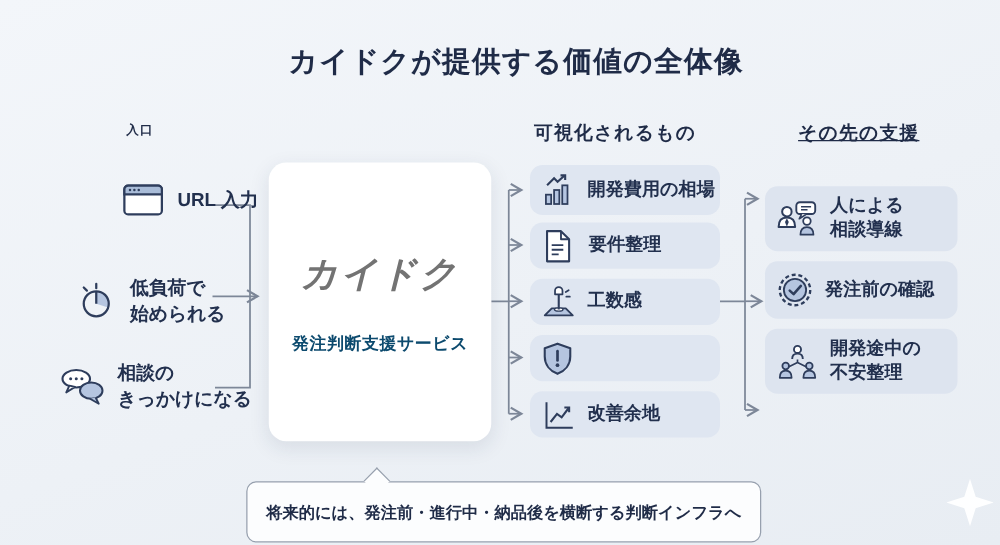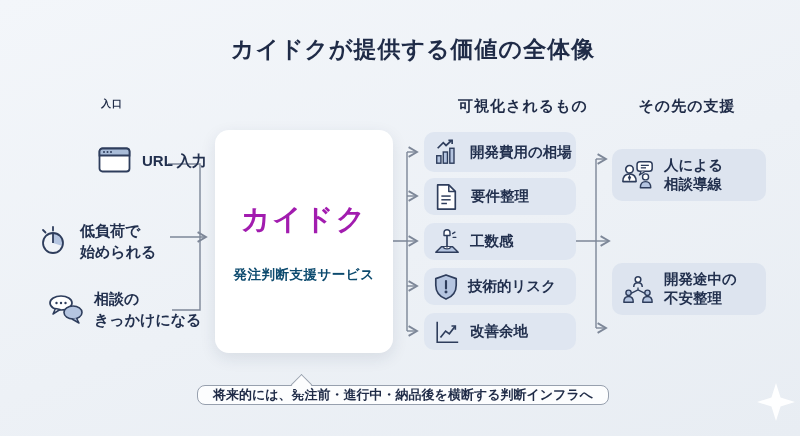--- a/index.html
+++ b/index.html
@@ -4,37 +4,37 @@
 <style>
   html,body{margin:0;padding:0;}
   body{font-family:"Liberation Sans","DejaVu Sans",sans-serif;}
   .canvas{position:relative;width:800px;height:436px;overflow:hidden;
     background:linear-gradient(160deg,#f3f6fa 0%,#edf1f6 55%,#e8edf3 100%);}
   .title{position:absolute;top:34px;left:0;width:800px;text-align:center;
     font-size:23px;font-weight:700;color:#1f2b47;letter-spacing:1px;padding-left:13px;}
   .col-header{position:absolute;text-align:center;font-size:15px;font-weight:700;
     color:#1f2b47;letter-spacing:1px;}
   .hdr-entry{left:62px;top:97px;width:100px;font-size:10px;}
-  .hdr-vis{left:447px;top:97px;width:152px;}
-  .hdr-sup{left:612px;top:97px;width:150px;}
+  .hdr-vis{left:416px;top:97px;width:152px;}
+  .hdr-sup{left:612px;top:97px;width:150px;text-decoration:underline;}
   .connectors{position:absolute;left:0;top:0;pointer-events:none;}
   .entry-item{position:absolute;display:flex;align-items:center;gap:10px;}
   .entry-label{font-size:15px;font-weight:700;color:#22304e;line-height:21px;white-space:pre-line;}
   .center-box{position:absolute;left:215px;top:130px;width:178px;height:223px;
     background:#ffffff;border-radius:14px;box-shadow:0 5px 16px rgba(30,45,80,.10);
     display:flex;flex-direction:column;align-items:center;justify-content:center;}
-  .center-title{font-size:29px;font-weight:700;color:#a21caf;letter-spacing:2px;}
+  .center-title{font-size:29px;font-weight:700;color:#737373;letter-spacing:2px;font-style:italic;}
   .center-sub{margin-top:26px;font-size:13.5px;font-weight:700;color:#0c4a6e;letter-spacing:.5px;}
   .pill{position:absolute;display:flex;align-items:center;gap:9px;padding-left:9px;
     border-radius:10px;box-sizing:border-box;}
   .pill-mid{left:424px;width:152px;background:#dfe6f1;}
   .pill-sup{left:612px;width:154px;background:#dde4ef;margin-top:16px;}
   .pill-label{font-size:14.5px;font-weight:700;color:#22304e;line-height:19px;white-space:pre-line;}
   .icon{display:flex;align-items:center;justify-content:center;flex:0 0 auto;}
-  .annotation{position:absolute;left:197px;top:385px;width:412px;height:20px;
+  .annotation{position:absolute;left:197px;top:385px;width:412px;height:49px;
     background:#fcfdfe;border:1.5px solid #97a0ae;border-radius:8px;
     display:flex;align-items:center;justify-content:center;box-sizing:border-box;}
   .annotation-text{font-size:13px;font-weight:700;color:#1f2b47;white-space:nowrap;}
   .annotation-tail{position:absolute;left:96px;top:-9px;width:15px;height:15px;
     background:#fcfdfe;border-left:1.5px solid #97a0ae;border-top:1.5px solid #97a0ae;
     transform:rotate(45deg);box-sizing:border-box;}
   .sparkle{position:absolute;left:757px;top:383px;width:38px;height:38px;background:#ffffff;opacity:.95;
     clip-path:polygon(50% 0%,62% 38%,100% 50%,62% 62%,50% 100%,38% 62%,0% 50%,38% 38%);}
 </style>
 </head>
@@ -78,21 +78,21 @@
         <rect x="1.5" y="2.5" width="30" height="23" rx="3" fill="#ffffff" stroke="#2e3d5c" stroke-width="1.8"></rect>
         <path d="M1.5 9.5 h30 V5.5 a3 3 0 0 0 -3 -3 h-24 a3 3 0 0 0 -3 3 z" fill="#a9bcd8" stroke="#2e3d5c" stroke-width="1.8"></path>
         <circle cx="6" cy="6" r="1" fill="#2e3d5c"></circle>
           <circle cx="9.5" cy="6" r="1" fill="#2e3d5c"></circle>
           <circle cx="13" cy="6" r="1" fill="#2e3d5c"></circle>
       </svg>
     </span>
     <span class="entry-label">URL 入力</span>
   </div>
 
-  <div class="entry-item" style="left:36px;top:220px;">
+  <div class="entry-item" style="left:60px;top:220px;">
     <span class="icon">
       <svg width="34" height="34" viewBox="0 0 34 34">
         <path d="M17 19 V9 A10 10 0 0 1 26.5 22 Z" fill="#b5c5e0"></path>
         <circle cx="17" cy="19" r="10" fill="none" stroke="#2e3d5c" stroke-width="1.8"></circle>
         <line x1="17" y1="19" x2="17" y2="9" stroke="#2e3d5c" stroke-width="1.8"></line>
         <line x1="17" y1="3" x2="17" y2="6.5" stroke="#2e3d5c" stroke-width="1.8" stroke-linecap="round"></line>
         <line x1="7" y1="6" x2="9.5" y2="8.5" stroke="#2e3d5c" stroke-width="1.8" stroke-linecap="round"></line>
       </svg>
     </span>
     <span class="entry-label">低負荷で
@@ -161,21 +161,20 @@
   </div>
 
   <div class="pill pill-mid" style="top:268px;height:37px;">
     <span class="icon">
       <svg width="26" height="28" viewBox="0 0 28 30">
         <path d="M14 2 L25 6 V13 C25 20 20.5 25.5 14 28 C7.5 25.5 3 20 3 13 V6 Z" fill="#b5c5e0" stroke="#2e3d5c" stroke-width="1.8" stroke-linejoin="round"></path>
         <line x1="14" y1="8.5" x2="14" y2="16.5" stroke="#2e3d5c" stroke-width="2.3" stroke-linecap="round"></line>
         <circle cx="14" cy="20.5" r="1.6" fill="#2e3d5c"></circle>
       </svg>
     </span>
-    <span class="pill-label">技術的リスク</span>
   </div>
 
   <div class="pill pill-mid" style="top:313px;height:37px;">
     <span class="icon">
       <svg width="28" height="28" viewBox="0 0 30 30">
         <polyline points="4.5,4 4.5,26 27,26" fill="none" stroke="#2e3d5c" stroke-width="1.7"></polyline>
         <polyline points="8,21 13.5,14 17.5,17 23.5,9" fill="none" stroke="#2e3d5c" stroke-width="1.8"></polyline>
         <polyline points="19.8,8.6 23.9,8.6 23.9,12.7" fill="none" stroke="#2e3d5c" stroke-width="1.8"></polyline>
       </svg>
     </span>
@@ -193,20 +192,30 @@
         <path d="M2 23 c0-5.5 3-8 7-8 s7 2.5 7 8 z" fill="#ffffff" stroke="#2e3d5c" stroke-width="1.7" stroke-linejoin="round"></path>
         <path d="M9 15.5 l1.6 3.2 -1.6 4 -1.6-4 z" fill="#2e3d5c"></path>
         <circle cx="26" cy="18" r="3.2" fill="#ffffff" stroke="#2e3d5c" stroke-width="1.5"></circle>
         <path d="M20.5 29.5 c0-4.5 2.5-6.5 5.5-6.5 s5.5 2 5.5 6.5 z" fill="#b5c5e0" stroke="#2e3d5c" stroke-width="1.5" stroke-linejoin="round"></path>
       </svg>
     </span>
     <span class="pill-label">人による
 相談導線</span>
   </div>
 
+  <div class="pill pill-sup" style="top:193px;height:46px;">
+    <span class="icon">
+      <svg width="30" height="30" viewBox="0 0 32 32">
+        <circle cx="16" cy="16" r="13" fill="none" stroke="#2e3d5c" stroke-width="2" stroke-dasharray="3.4 2.4"></circle>
+        <circle cx="16" cy="16" r="9.5" fill="#b5c5e0" stroke="#2e3d5c" stroke-width="1.6"></circle>
+        <polyline points="11.5,16.5 14.8,19.5 21,12.5" fill="none" stroke="#2e3d5c" stroke-width="2.2" stroke-linecap="round" stroke-linejoin="round"></polyline>
+      </svg>
+    </span>
+    <span class="pill-label">発注前の確認</span>
+  </div>
 
   <div class="pill pill-sup" style="top:247px;height:52px;">
     <span class="icon">
       <svg width="34" height="30" viewBox="0 0 36 30">
         <circle cx="18" cy="5" r="3" fill="#ffffff" stroke="#2e3d5c" stroke-width="1.6"></circle>
         <path d="M13.5 13 c0-3 2-4.5 4.5-4.5 s4.5 1.5 4.5 4.5" fill="none" stroke="#2e3d5c" stroke-width="1.6"></path>
         <path d="M18 13.5 v2.5 M18 16 L9 20.5 M18 16 L27 20.5" fill="none" stroke="#2e3d5c" stroke-width="1.4"></path>
         <circle cx="8" cy="19" r="2.8" fill="#b5c5e0" stroke="#2e3d5c" stroke-width="1.5"></circle>
         <path d="M3 29 c0-4 2.2-6 5-6 s5 2 5 6 z" fill="#b5c5e0" stroke="#2e3d5c" stroke-width="1.5" stroke-linejoin="round"></path>
         <circle cx="28" cy="19" r="2.8" fill="#b5c5e0" stroke="#2e3d5c" stroke-width="1.5"></circle>

